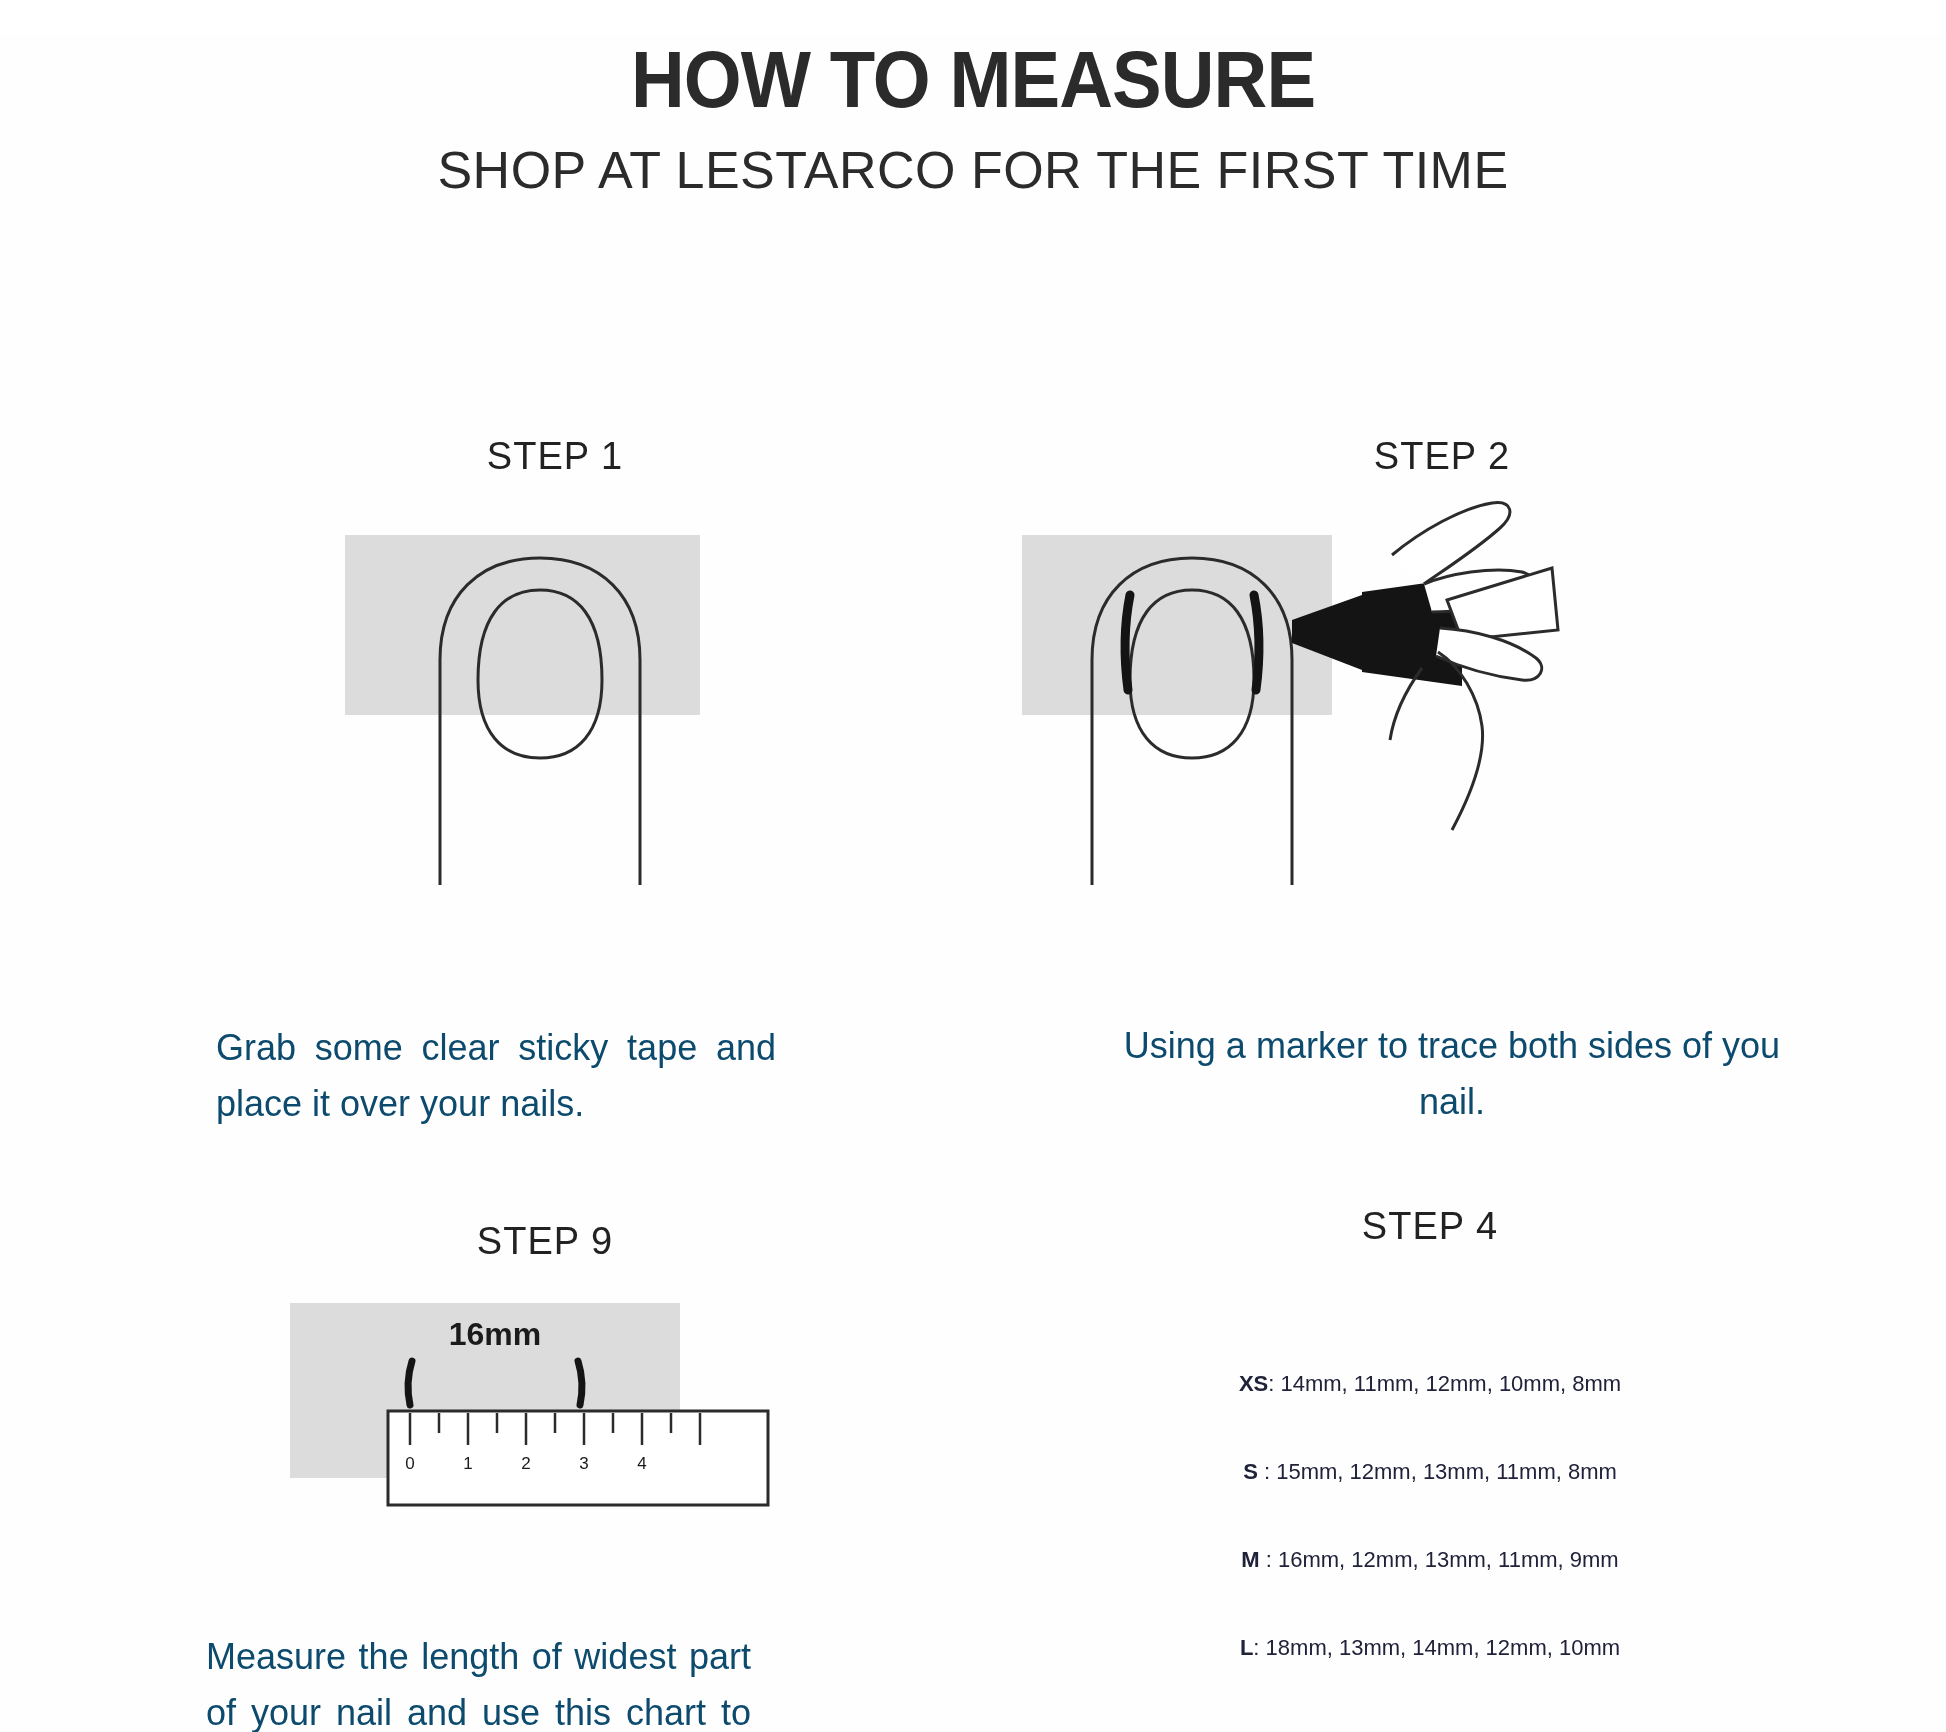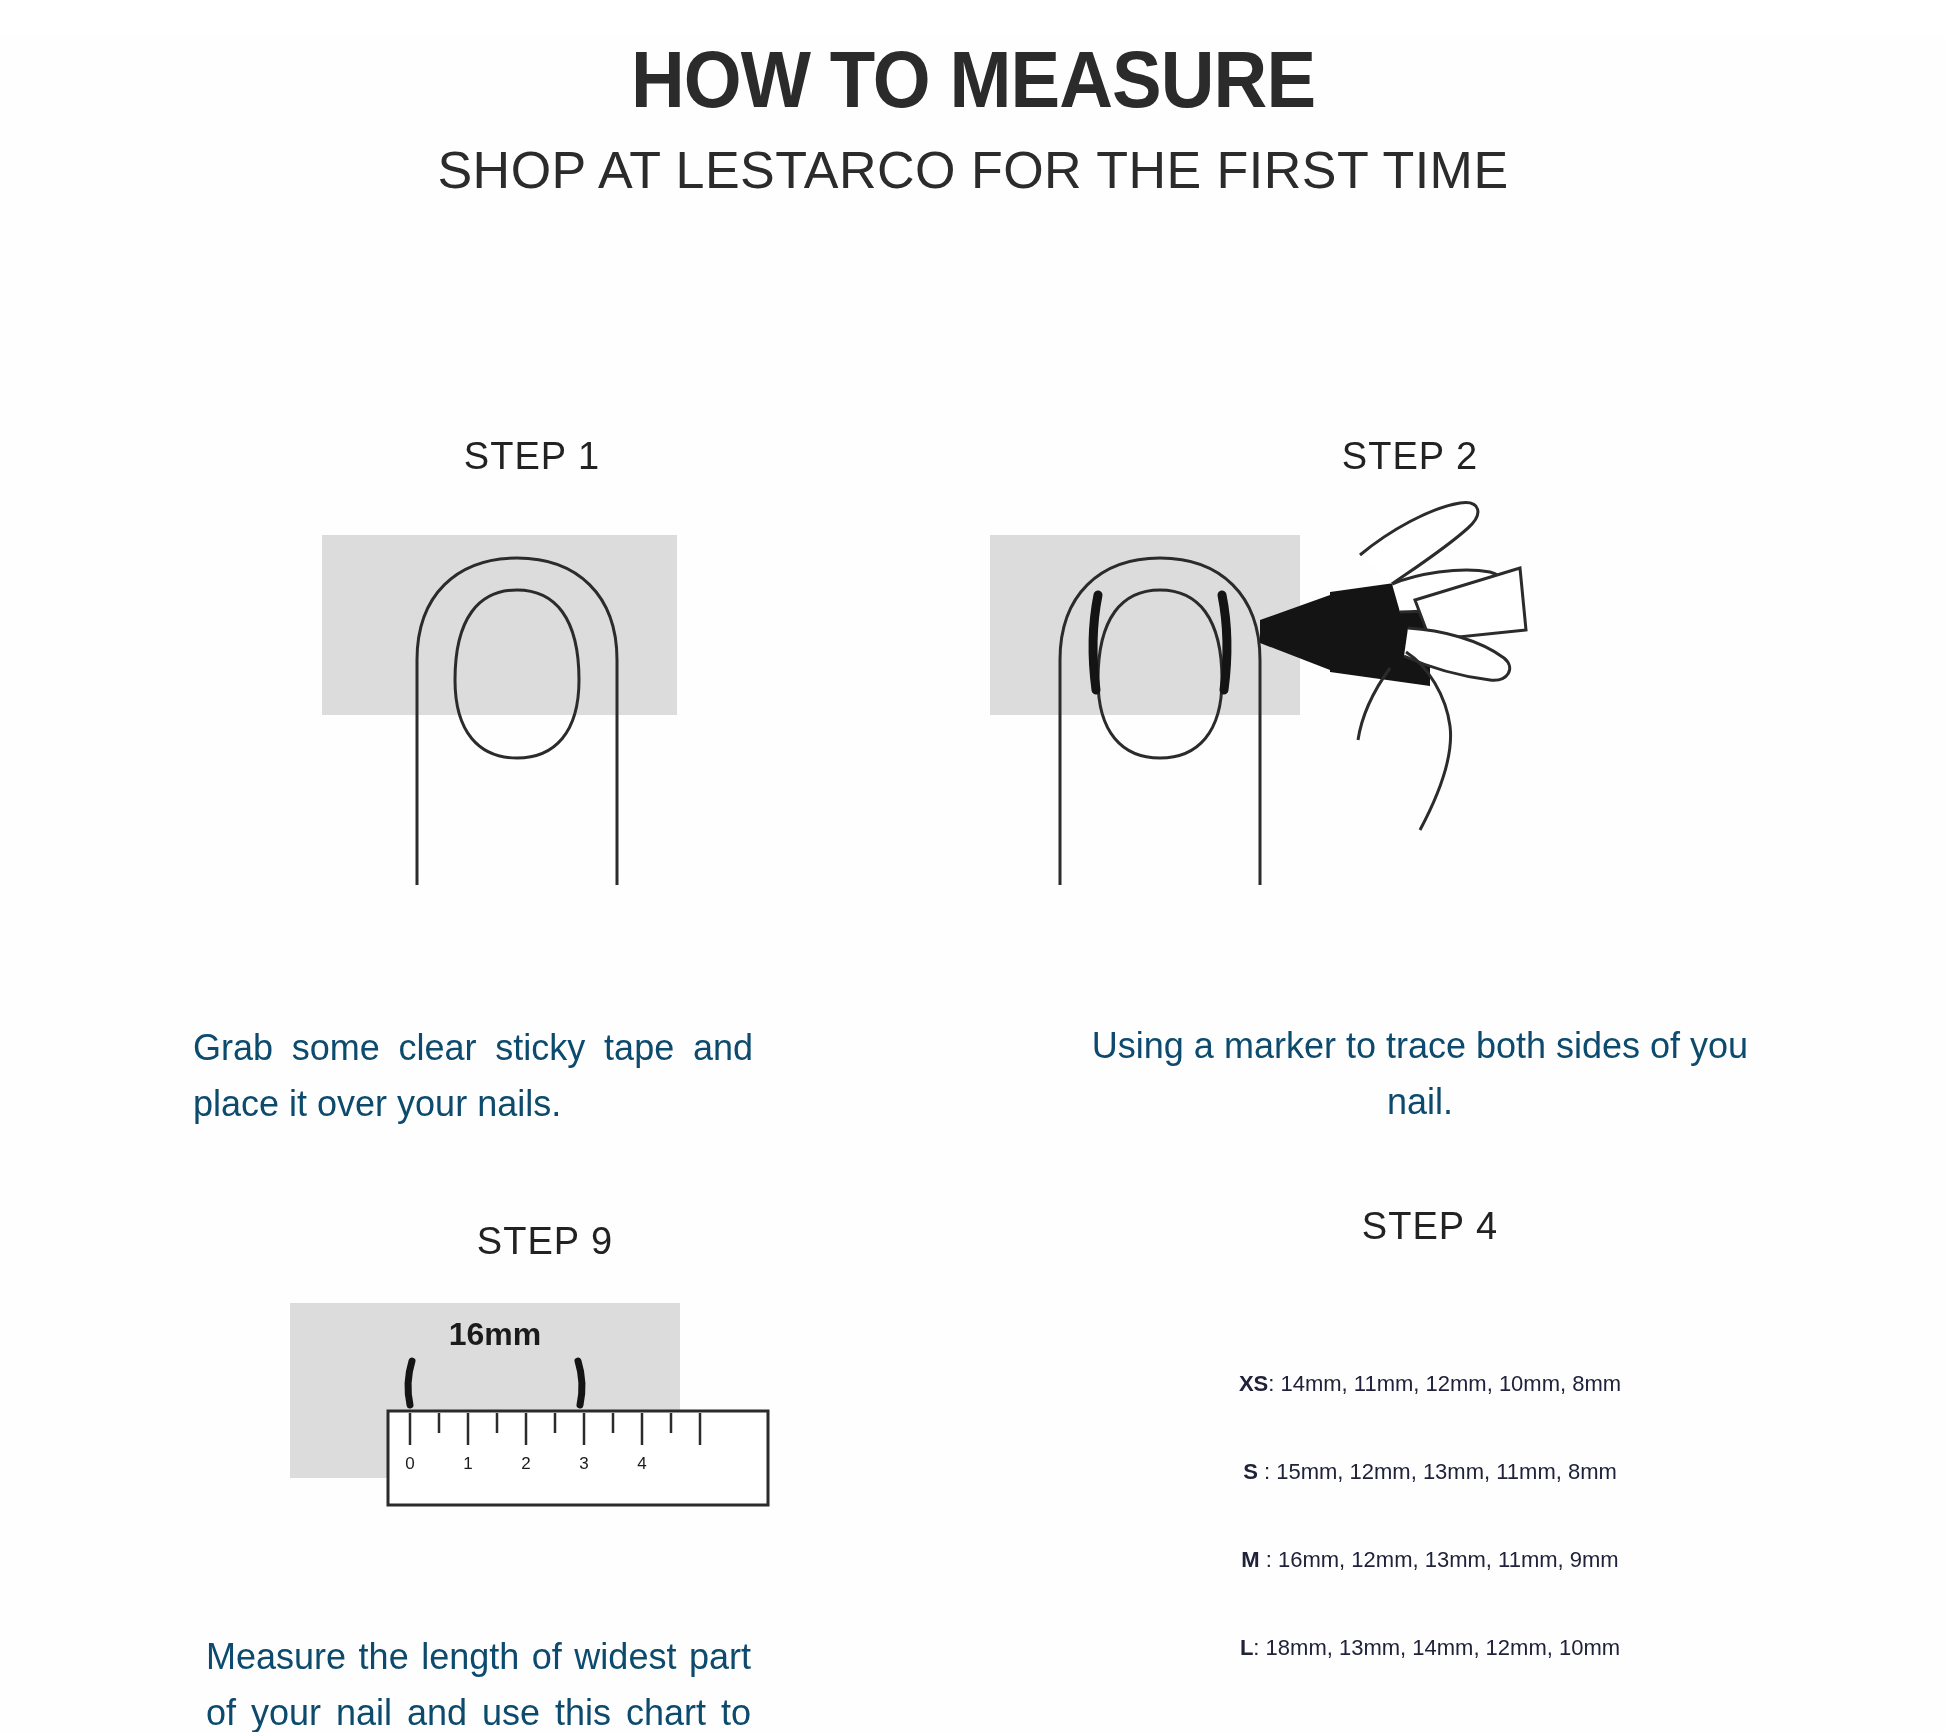--- a/index.html
+++ b/index.html
@@ -88,35 +88,35 @@
 </head>
 <body>
 
 <div class="page">
 
   <div class="title">HOW TO MEASURE</div>
   <div class="subtitle">SHOP AT LESTARCO FOR THE FIRST TIME</div>
 
   <div class="grid">
 
-    <div class="cell" style="left:117px; top:235px; width:830px;">
+    <div class="cell" style="left:140px; top:235px; width:830px;">
       <div class="step-label">STEP 1</div>
 
       <div class="illus" style="height:430px; margin-top:22px;">
         <svg width="830" height="430" viewBox="0 0 830 430" xmlns="http://www.w3.org/2000/svg">
           <rect x="205" y="35" width="355" height="180" fill="#dcdcdc"></rect>
           <path d="M300 385 L300 160 C300 95 340 58 400 58 C460 58 500 95 500 160 L500 385" fill="none" stroke="#2b2b2b" stroke-width="3"></path>
           <path d="M338 180 C338 118 362 90 400 90 C438 90 462 118 462 180 C462 232 438 258 400 258 C362 258 338 232 338 180 Z" fill="none" stroke="#2b2b2b" stroke-width="3"></path>
         </svg>
       </div>
 
       <div class="caption" style="width:560px; margin:90px 0 0 76px;">Grab some clear sticky tape and place it over your nails.</div>
     </div>
 
-    <div class="cell" style="left:960px; top:235px; width:900px;">
+    <div class="cell" style="left:992px; top:235px; width:900px;">
       <div class="step-label">STEP 2</div>
 
       <div class="illus" style="height:430px; margin-top:22px;">
         <svg width="900" height="430" viewBox="0 0 900 430" xmlns="http://www.w3.org/2000/svg">
           <rect x="30" y="35" width="310" height="180" fill="#dcdcdc"></rect>
           <path d="M100 385 L100 160 C100 95 140 58 200 58 C260 58 300 95 300 160 L300 385" fill="none" stroke="#2b2b2b" stroke-width="3"></path>
           <path d="M138 180 C138 118 162 90 200 90 C238 90 262 118 262 180 C262 232 238 258 200 258 C162 258 138 232 138 180 Z" fill="none" stroke="#2b2b2b" stroke-width="3"></path>
 
           <path d="M138 95 C132 125 132 160 136 190" fill="none" stroke="#141414" stroke-width="9" stroke-linecap="round"></path>
           <path d="M262 95 C268 125 268 160 264 190" fill="none" stroke="#141414" stroke-width="9" stroke-linecap="round"></path>

